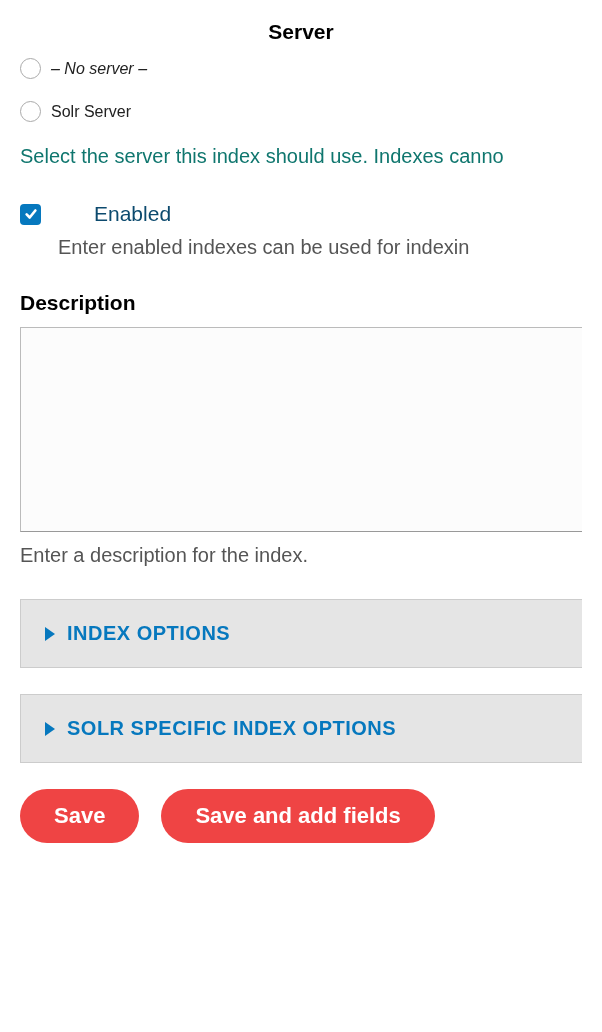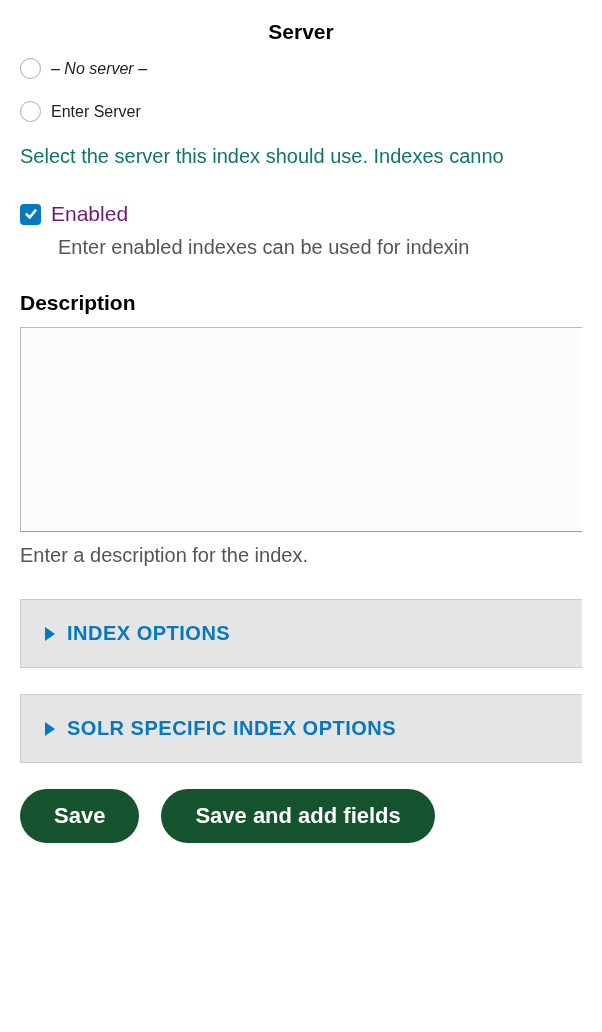--- a/index.html
+++ b/index.html
@@ -90,21 +90,22 @@
       align-items: center;
       justify-content: center;
       flex-shrink: 0;
     }
     .checkbox-box svg {
       width: 14px;
       height: 14px;
     }
     .checkbox-label {
       font-size: 21px;
-      color: #701a75;
+      color: #0c4a6e;
+      margin-left: 43px;
     }
     .checkbox-help {
       font-size: 20px;
       color: #555;
       margin-left: 38px;
       white-space: nowrap;
       overflow: hidden;
     }
     .desc-label {
       font-weight: 700;
@@ -155,21 +156,21 @@
       border-bottom: 7px solid transparent;
       border-left: 10px solid #0678be;
       flex-shrink: 0;
     }
     .button-row {
       display: flex;
       gap: 22px;
       margin-top: 10px;
     }
     .btn {
-      background: #14532d;
+      background: #ef4444;
       color: #fff;
       font-weight: 700;
       font-size: 22px;
       border: none;
       border-radius: 30px;
       padding: 14px 34px;
       cursor: pointer;
     }
   </style>
 </head>
@@ -177,21 +178,21 @@
 
 <div class="section-label">Server</div>
 
 <div class="radio-group">
   <div class="radio-row">
     <div class="radio-circle"></div>
     <span class="radio-label italic">– No server –</span>
   </div>
   <div class="radio-row">
     <div class="radio-circle"></div>
-    <span class="radio-label">Enter Server</span>
+    <span class="radio-label">Solr Server</span>
   </div>
 </div>
 
 <div class="help-text">Select the server this index should use. Indexes canno</div>
 
 <div class="checkbox-block">
   <div class="checkbox-row">
     <div class="checkbox-box">
       <svg viewBox="0 0 16 16" fill="none" stroke="#fff" stroke-width="3" stroke-linecap="round" stroke-linejoin="round">
         <path d="M3 8.5 L6.5 12 L13 4"></path>

